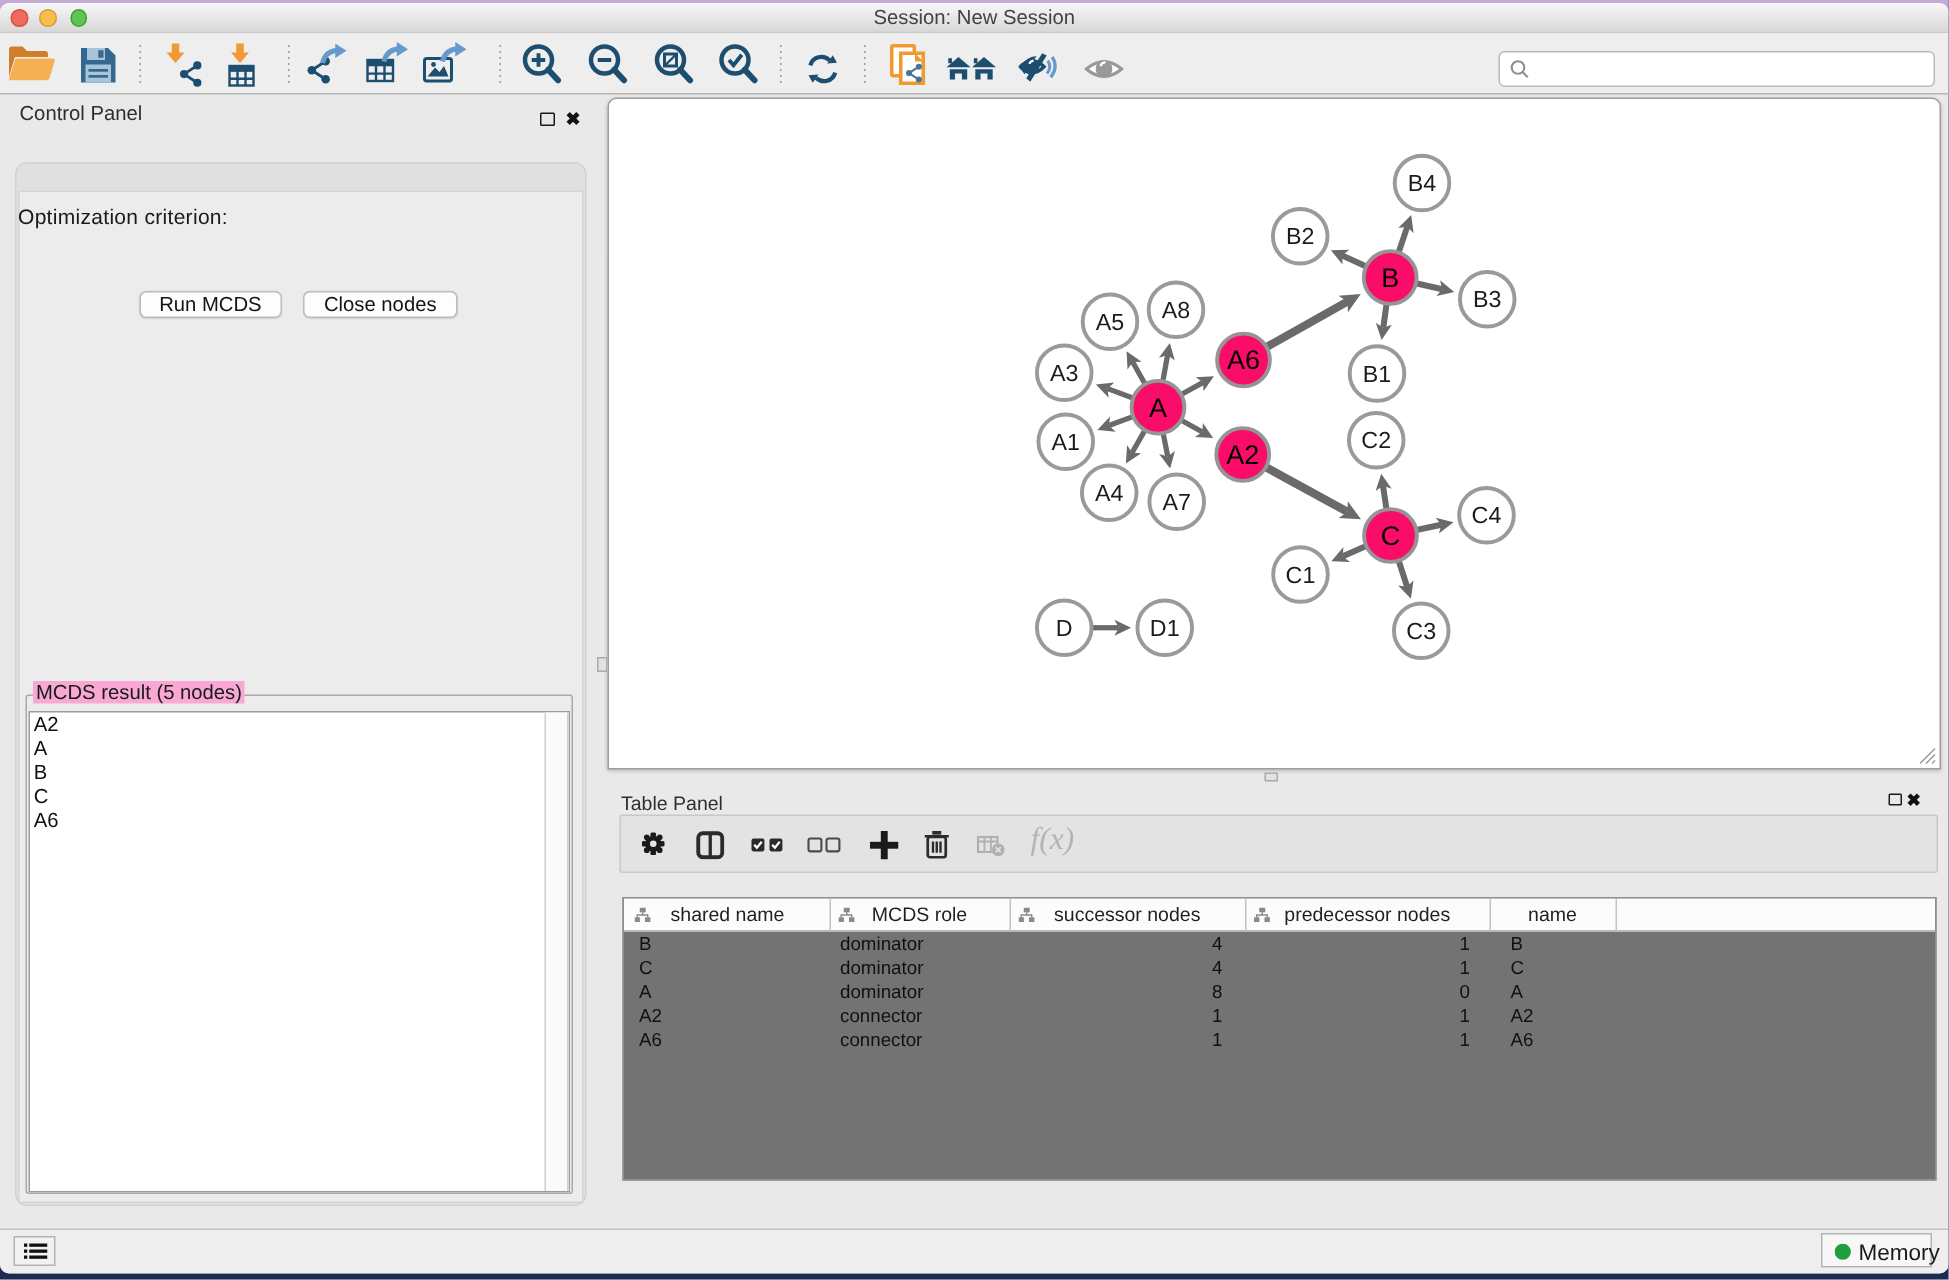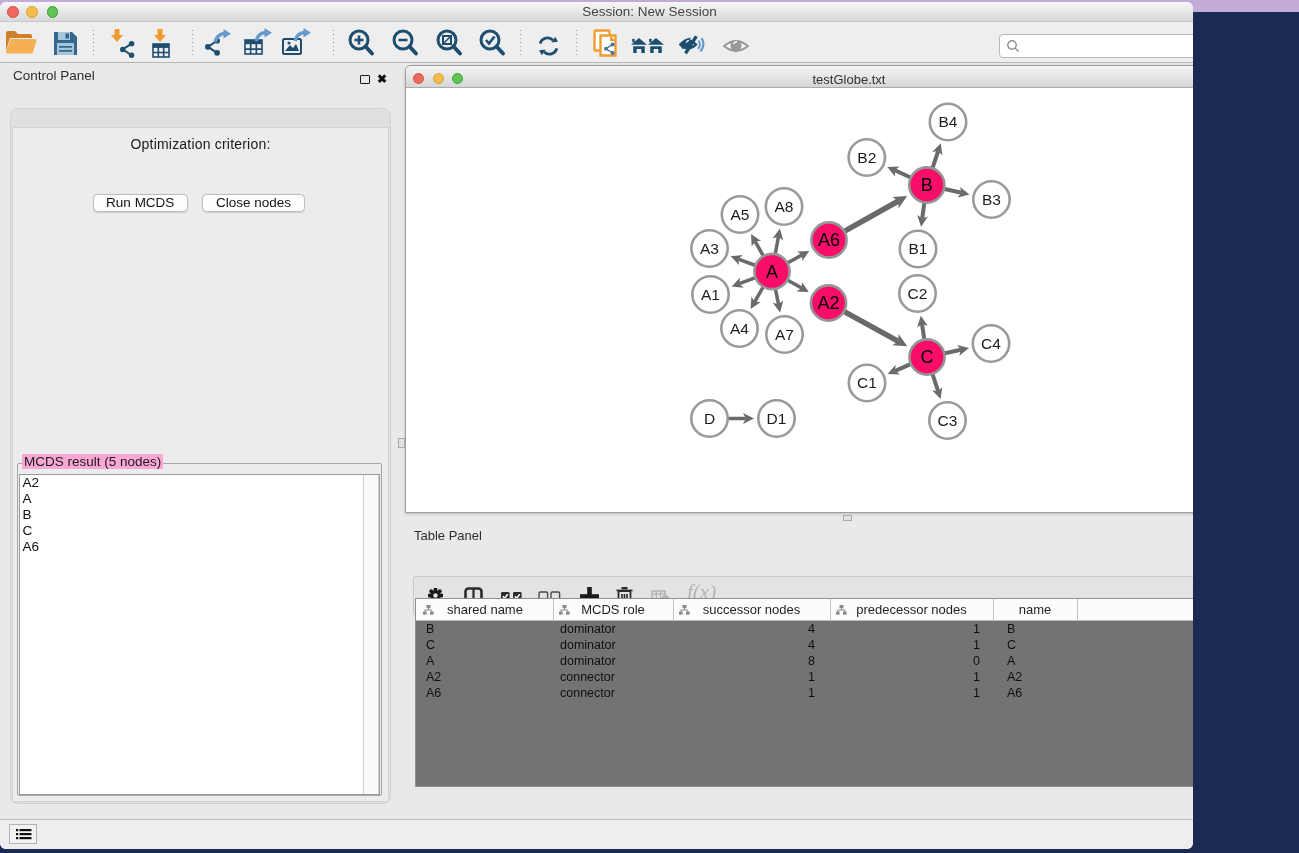--- a/index.html
+++ b/index.html
@@ -1,51 +1,51 @@
 <!DOCTYPE html>
 <html><head><meta charset="utf-8"><style>
 *{margin:0;padding:0;box-sizing:border-box}
 html,body{width:1299px;height:853px;overflow:hidden}
 body{background:#1b2a52;font-family:"Liberation Sans",sans-serif;position:relative}
 .abs{position:absolute}
 #lav{left:0;top:0;width:1299px;height:12px;background:#c3abd9}
-#win{left:0;top:2px;width:1193px;height:847px;border-radius:6px;overflow:hidden;background:#e9e9e9}
+#win{left:0;top:2px;width:1299px;height:847px;border-radius:6px;overflow:hidden;background:#e9e9e9}
 #titlebar{left:0;top:0;width:1299px;height:20px;background:linear-gradient(#f7f7f7,#d8d8d8);border-bottom:1px solid #cacaca}
 #titlebar .t{width:100%;text-align:center;font-size:13.5px;color:#434343;line-height:20px}
 .tl{border-radius:50%;width:11.6px;height:11.6px;top:4.2px}
 #toolbar{left:0;top:20px;width:1299px;height:41px;background:#eeeeee;border-bottom:1px solid #b5b5b5}
 .sep{top:8px;width:1px;height:26px;background:repeating-linear-gradient(#9a9a9a 0 1.5px,transparent 1.5px 4px)}
 #search{left:999px;top:12px;width:291px;height:24px;background:#fff;border:1px solid #b9b9b9;border-radius:4px}
 
 #cp-title{left:13px;top:66px;font-size:13.5px;color:#2e2e2e}
 .wmax{width:9.5px;height:9.5px;border:1.6px solid #1a1a1a;border-radius:1px;background:transparent}
 .wx{font-size:12px;font-weight:bold;color:#111}
 #tabbox{left:10px;top:106px;width:381px;height:696px;background:#e0e0e0;border:1px solid #d2d2d2;border-radius:8px}
 #innerp{left:12px;top:125px;width:377px;height:675px;background:#ececec;border:1px solid #d4d4d4}
 #tabs{left:78px;top:94.5px;height:21.5px;display:flex}
 #tabs .tab{font-size:14px;color:#1c1c1c;background:#fff;border:1px solid #bdbdbd;border-left:none;line-height:20px;text-align:center}
 #tabs .tab:first-child{border-left:1px solid #bdbdbd;border-radius:5.5px 0 0 5.5px}
 #tabs .tab.sel{background:linear-gradient(#4a97f8,#1268ee);color:#fff;border-color:#2672e2;border-radius:0 5.5px 5.5px 0}
-#optlab{left:12px;top:133.5px;width:377px;text-align:center;font-size:14px;letter-spacing:.2px;color:#1a1a1a}
+#optlab{left:12px;top:133.5px;width:377px;text-align:left;font-size:14px;letter-spacing:.2px;color:#1a1a1a}
 #dd{left:43px;top:158px;width:310px;height:19px;background:#fff;border:1px solid #a8a8a8;border-radius:5px;box-shadow:0 .5px 1px rgba(0,0,0,.15)}
 #dd .txt{position:absolute;left:13px;top:1px;font-size:14px;color:#111;line-height:17px}
 #dd .cap{position:absolute;right:-1px;top:-1px;width:19px;height:19px;background:linear-gradient(#4394f8,#1065e6);border-radius:0 5px 5px 0}
 .btn{background:#fdfdfd;border:1px solid #bdbdbd;border-radius:4.5px;font-size:13.5px;color:#141414;text-align:center;line-height:16px;box-shadow:0 .5px 1px rgba(0,0,0,.12)}
 #grp{left:17px;top:461px;width:364.5px;height:333px;border:1px solid #a8a8a8;border-radius:2px}
 #grplab{left:22px;top:452px;font-size:13.5px;color:#1a1a1a;background:#f9a8d4;padding:0 2px}
 #mlist{left:18.5px;top:472px;width:361px;height:321px;background:#fff;border:1px solid #9b9b9b}
 #mlist .it{font-size:13.5px;color:#111;line-height:16px;padding-left:3px}
 #msb{left:362.5px;top:473px;width:16px;height:319px;background:#fafafa;border-left:1px solid #cfcfcf;border-right:1px solid #cfcfcf}
 
 #nwin{left:404.5px;top:63px;width:889px;height:447.5px;background:#fff;border:1px solid #9e9e9e;border-radius:6px 6px 0 0;box-shadow:0 1px 3px rgba(0,0,0,.2)}
 #ntb{position:absolute;left:0;top:0;width:100%;height:22px;background:linear-gradient(#f5f5f5,#d6d6d6);border-bottom:1px solid #ababab;border-radius:6px 6px 0 0}
 #ntb .t{width:100%;text-align:center;font-size:13px;color:#333;line-height:27px}
 
 #tp-title{left:414px;top:526px;font-size:13px;color:#2e2e2e}
-#ttoolbar{left:412.5px;top:574px;width:879px;height:38.5px;background:#e3e3e3;border:1px solid #c8c8c8;border-radius:2px}
+#ttoolbar{left:412.5px;top:541px;width:879px;height:38.5px;background:#e3e3e3;border:1px solid #c8c8c8;border-radius:2px}
 #ttable{left:415px;top:596px;width:875.5px;height:188.5px;background:#737373;border:1px solid #8f8f8f}
 #thead{position:absolute;left:0;top:0;width:100%;height:22px;background:#fcfcfc;border-bottom:1px solid #b9b9b9}
 .hdiv{position:absolute;top:0;width:1px;height:22px;background:#c3c3c3}
 .hcell{position:absolute;top:0;height:22px;font-size:13px;color:#1f1f1f;line-height:22px;text-align:center}
 .hcell svg{position:absolute;left:6px;top:6px;margin:0}
 .trow{position:absolute;font-size:12.5px;color:#111;height:16px;line-height:16px}
 .num{text-align:right}
 #btabs{left:669.5px;top:790.5px;height:19px;display:flex}
 #btabs .tab{font-size:13px;color:#141414;background:#fff;border:1px solid #c3c3c3;border-left:none;line-height:17px;text-align:center}
 #btabs .tab.sel{background:linear-gradient(#4a97f8,#1268ee);color:#fff;border-color:#2672e2;border-left:1px solid #2672e2;border-radius:4px 0 0 4px}
@@ -213,26 +213,20 @@
   <div class="abs" id="mlist">
       <div class="it">A2</div>
       <div class="it">A</div>
       <div class="it">B</div>
       <div class="it">C</div>
       <div class="it">A6</div>
     </div>
   <div class="abs" id="msb"></div>
 
   <div class="abs" id="nwin">
-    <div id="ntb">
-      <div class="abs tl" style="left:7.5px;top:7px;width:11.4px;height:11.4px;background:#ee6a5f;border:.8px solid #d4523f"></div>
-      <div class="abs tl" style="left:27px;top:7px;width:11.4px;height:11.4px;background:#f5bd4c;border:.8px solid #d89e38"></div>
-      <div class="abs tl" style="left:46.6px;top:7px;width:11.4px;height:11.4px;background:#5fc454;border:.8px solid #3ea135"></div>
-      <div class="t">testGlobe.txt</div>
-    </div>
     <svg style="position:absolute;right:2px;bottom:2px" width="12" height="12">
         <path d="M11,1 L1,11 M11,5 L5,11 M11,9 L9,11" stroke="#9a9a9a" stroke-width="1"></path>
       </svg>
   </div>
   <svg id="graph" width="888" height="424" style="position:absolute;left:405px;top:86px" font-family="Liberation Sans, sans-serif">
       <line x1="352.0" y1="189.1" x2="334.3" y2="195.7" stroke="#6a6a6a" stroke-width="3.5"></line>
       <path d="M326.6,198.6 L335.0,189.7 L334.3,195.7 L338.8,199.8 Z" fill="#6a6a6a"></path>
       <line x1="352.0" y1="178.0" x2="333.4" y2="171.1" stroke="#6a6a6a" stroke-width="3.5"></line>
       <path d="M325.6,168.3 L337.8,167.0 L333.4,171.1 L334.1,177.1 Z" fill="#6a6a6a"></path>
       <line x1="359.2" y1="169.5" x2="350.1" y2="153.3" stroke="#6a6a6a" stroke-width="3.5"></line>

